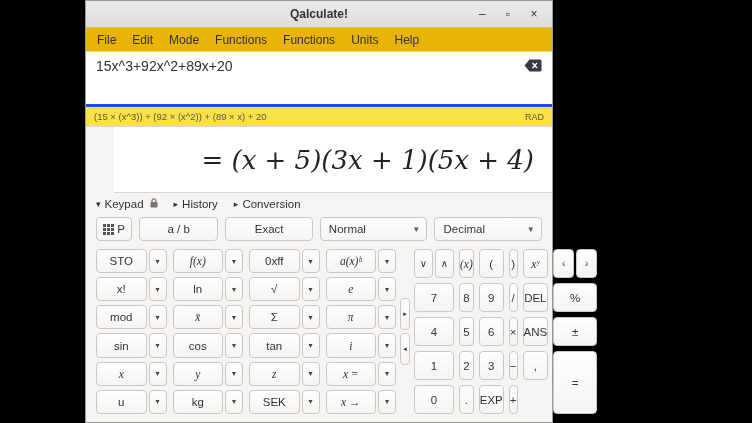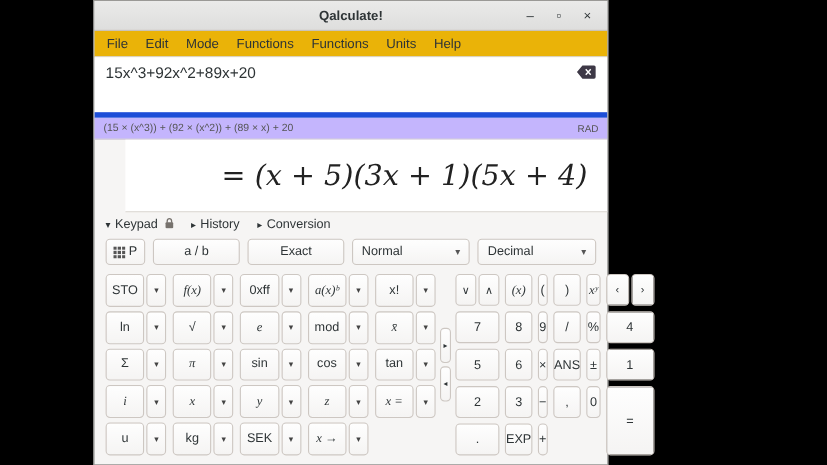--- a/index.html
+++ b/index.html
@@ -24,27 +24,27 @@
             justify-content:center; cursor:pointer; }
 
   
   .menubar { height:24px; flex:0 0 24px; background:#eab308;
              border-bottom:1px solid #dad6d2;
              display:flex; align-items:center; gap:2px; padding:0 4px; }
   .menuitem { font-size:12px; padding:3px 7px; cursor:default; }
 
   
   .exprarea { flex:0 0 55px; background:#ffffff; position:relative;
-              padding:6px 10px; border-bottom:5px solid #1d4ed8; }
+              padding:6px 10px; border-bottom:3px solid #1d4ed8; }
   .exprtext { font-size:14px; color:#2e3436; }
   .clearbtn { position:absolute; right:10px; top:7px; background:none;
               border:none; cursor:pointer; }
 
   
-  .parsedbar { flex:0 0 20px; background:#c4b5fd; border-bottom:1px solid #dad6d2;
+  .parsedbar { flex:0 0 20px; background:#fde047; border-bottom:1px solid #dad6d2;
                display:flex; align-items:center; padding:0 8px; }
   .parsedtext { font-size:9.5px; color:#555; }
   .angle { margin-left:auto; font-size:9px; color:#555; }
 
   
   .resultarea { flex:0 0 66px; background:#ffffff; border-bottom:1px solid #dad6d2;
                 display:flex; align-items:center; justify-content:flex-end;
                 padding-right:18px;margin-left:28px; }
   .resulttext { font-family:"DejaVu Serif", serif; font-style:italic;
                 font-size:26px; color:#222; }
@@ -63,21 +63,21 @@
          border-radius:4px; font-size:11.5px; color:#2e3436;
          display:flex; align-items:center; justify-content:center; cursor:pointer; }
   .pbtn { flex:0 0 36px; gap:3px; }
   .wide1 { flex:1.05; }
   .wide2 { flex:0.95; }
   .combo { flex:1.1; justify-content:space-between; padding:0 8px; }
   .combo .arr { font-size:9px; color:#555; }
 
   
   .keypad { flex:1; display:flex; gap:4px; padding:4px 10px 8px 10px; }
-  .kleft { flex:0 0 300px; display:grid; grid-template-columns:repeat(5,1fr);
+  .kleft { flex:0 0 300px; display:grid; grid-template-columns:repeat(4,1fr);
            grid-auto-rows:1fr; gap:4px 6px; }
   .kcell { display:flex; gap:2px; }
   .kmain { flex:1; min-width:0; }
   .karrow { flex:0 0 18px; font-size:8px; color:#444; }
   .it { font-style:italic; font-family:Liberation Serif, serif; }
 
   .kmid { flex:0 0 10px; display:flex; flex-direction:column;
           justify-content:center; gap:3px; }
   .slim { flex:0 0 32px; width:10px; padding:0; font-size:7px; }
 
@@ -305,20 +305,21 @@
       <button class="btn it sup">xʸ</button>
 
       <div class="paircell">
         <button class="btn pairbtn">‹</button>
         <button class="btn pairbtn">›</button>
       </div>
       <button class="btn">7</button>
       <button class="btn">8</button>
       <button class="btn">9</button>
       <button class="btn">/</button>
+      <button class="btn">DEL</button>
 
       <button class="btn">%</button>
       <button class="btn">4</button>
       <button class="btn">5</button>
       <button class="btn">6</button>
       <button class="btn">×</button>
       <button class="btn">ANS</button>
 
       <button class="btn">±</button>
       <button class="btn">1</button>

